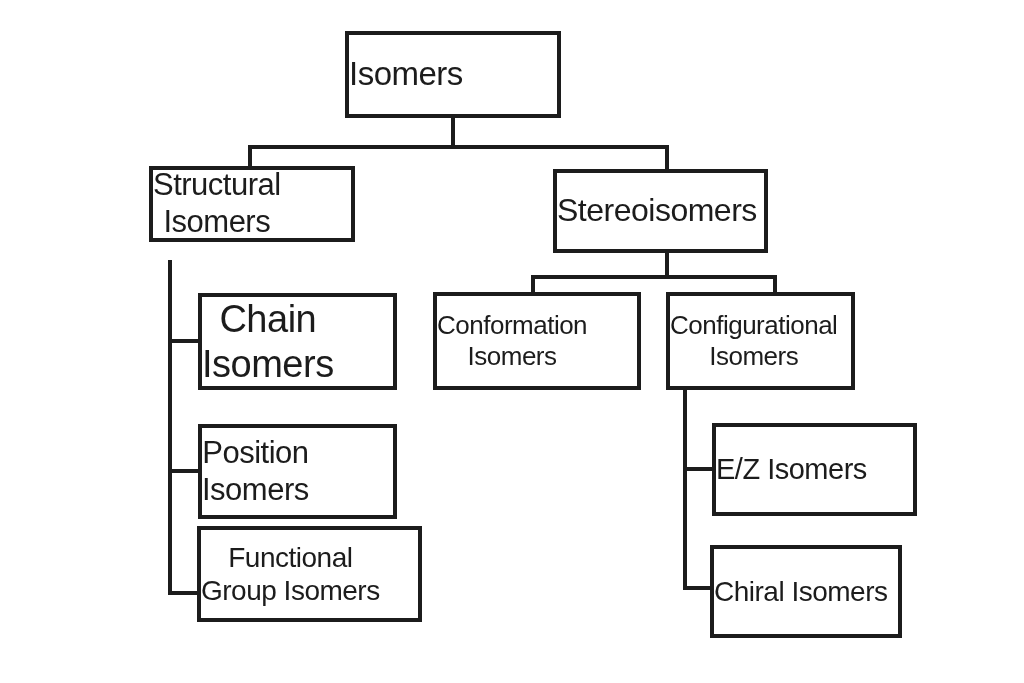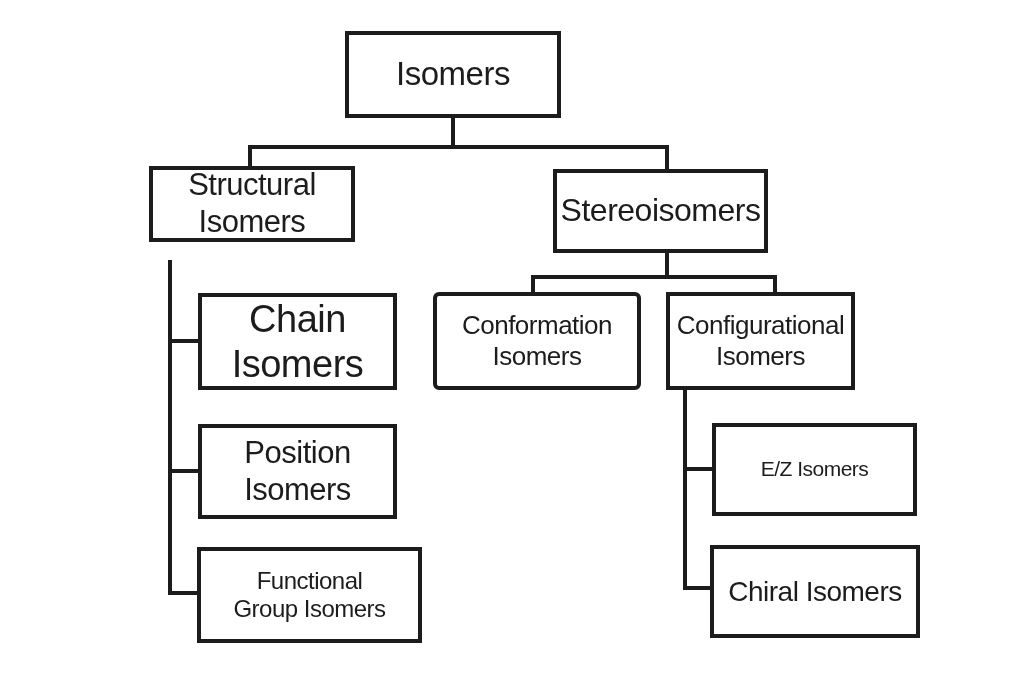--- a/index.html
+++ b/index.html
@@ -16,44 +16,43 @@
     color: #1c1c1c;
     overflow: hidden;
   }
   .node {
     position: absolute;
     box-sizing: border-box;
     border: 4px solid #1c1c1c;
     background: #ffffff;
     display: flex;
     align-items: center;
-    justify-content: center;
     text-align: center;
     white-space: pre-line;
     line-height: 1.18;
     z-index: 2;
     letter-spacing: -0.5px;
   }
   .connector {
     position: absolute;
     background: #1c1c1c;
     z-index: 1;
   }
 
   
   .n-isomers         { left: 345px; top: 31px;  width: 216px; height: 87px; font-size: 33px; }
   .n-structural      { left: 149px; top: 166px; width: 206px; height: 76px; font-size: 31px; }
   .n-stereoisomers   { left: 553px; top: 169px; width: 215px; height: 84px; font-size: 32px; }
   .n-chain           { left: 198px; top: 293px; width: 199px; height: 97px; font-size: 38px; }
   .n-position        { left: 198px; top: 424px; width: 199px; height: 95px; font-size: 31px; }
-  .n-functional      { left: 197px; top: 547px; width: 225px; height: 96px; font-size: 24px; }
-  .n-conformation    { left: 433px; top: 292px; width: 208px; height: 98px; font-size: 26px; border-radius: 6px; }
+  .n-functional      { left: 197px; top: 526px; width: 225px; height: 96px; font-size: 28px; }
+  .n-conformation    { left: 433px; top: 292px; width: 208px; height: 98px; font-size: 26px; }
   .n-configurational { left: 666px; top: 292px; width: 189px; height: 98px; font-size: 26px; }
-  .n-ez              { left: 712px; top: 423px; width: 205px; height: 93px; font-size: 21px; }
-  .n-chiral          { left: 710px; top: 545px; width: 210px; height: 93px; font-size: 28px; }
+  .n-ez              { left: 712px; top: 423px; width: 205px; height: 93px; font-size: 29px; }
+  .n-chiral          { left: 710px; top: 545px; width: 192px; height: 93px; font-size: 28px; }
 
   
   .c-root-drop       { left: 451px; top: 118px; width: 4px;   height: 31px; }
   .c-level1-bar      { left: 248px; top: 145px; width: 421px; height: 4px; }
   .c-structural-drop { left: 248px; top: 145px; width: 4px;   height: 23px; }
   .c-stereo-drop     { left: 665px; top: 145px; width: 4px;   height: 26px; }
   .c-stereo-out      { left: 665px; top: 253px; width: 4px;   height: 26px; }
   .c-level2-bar      { left: 531px; top: 275px; width: 246px; height: 4px; }
   .c-conformation-drop   { left: 531px; top: 275px; width: 4px; height: 19px; }
   .c-configurational-drop{ left: 773px; top: 275px; width: 4px; height: 19px; }

